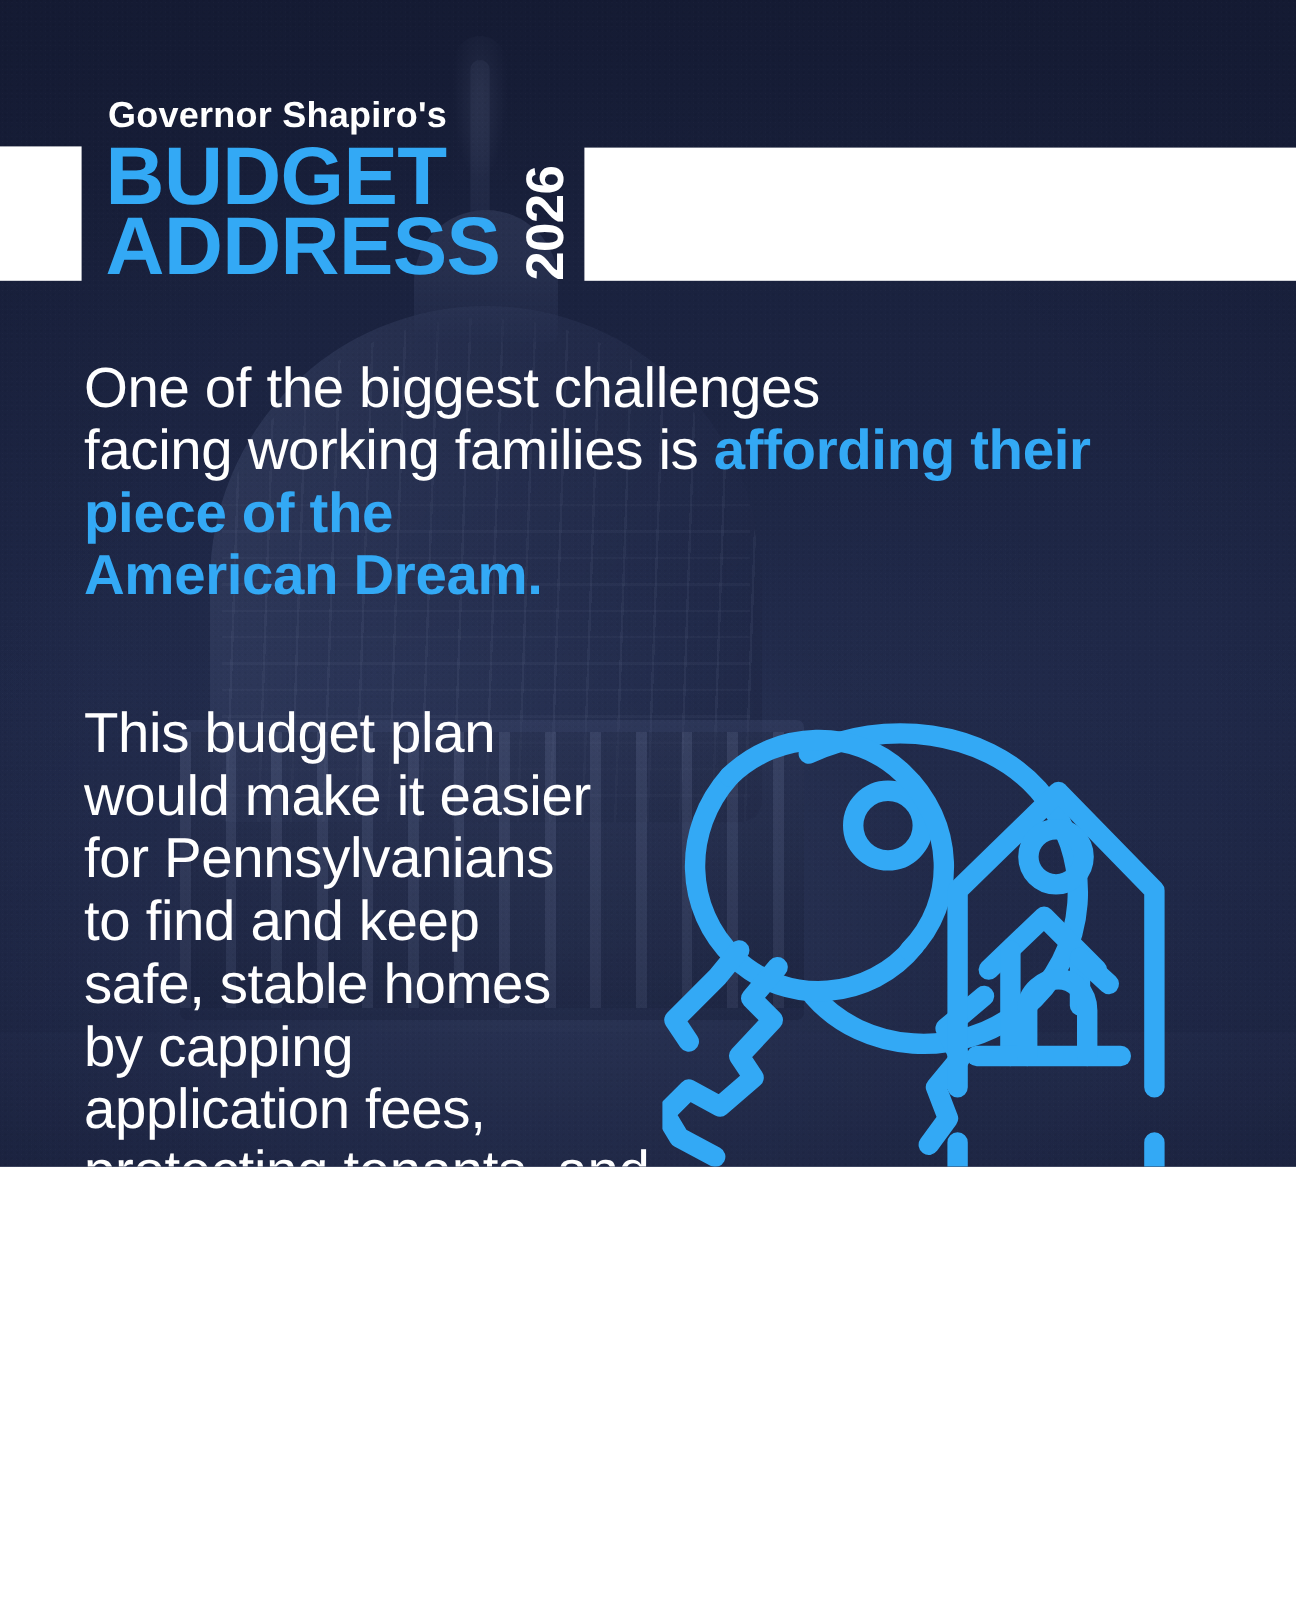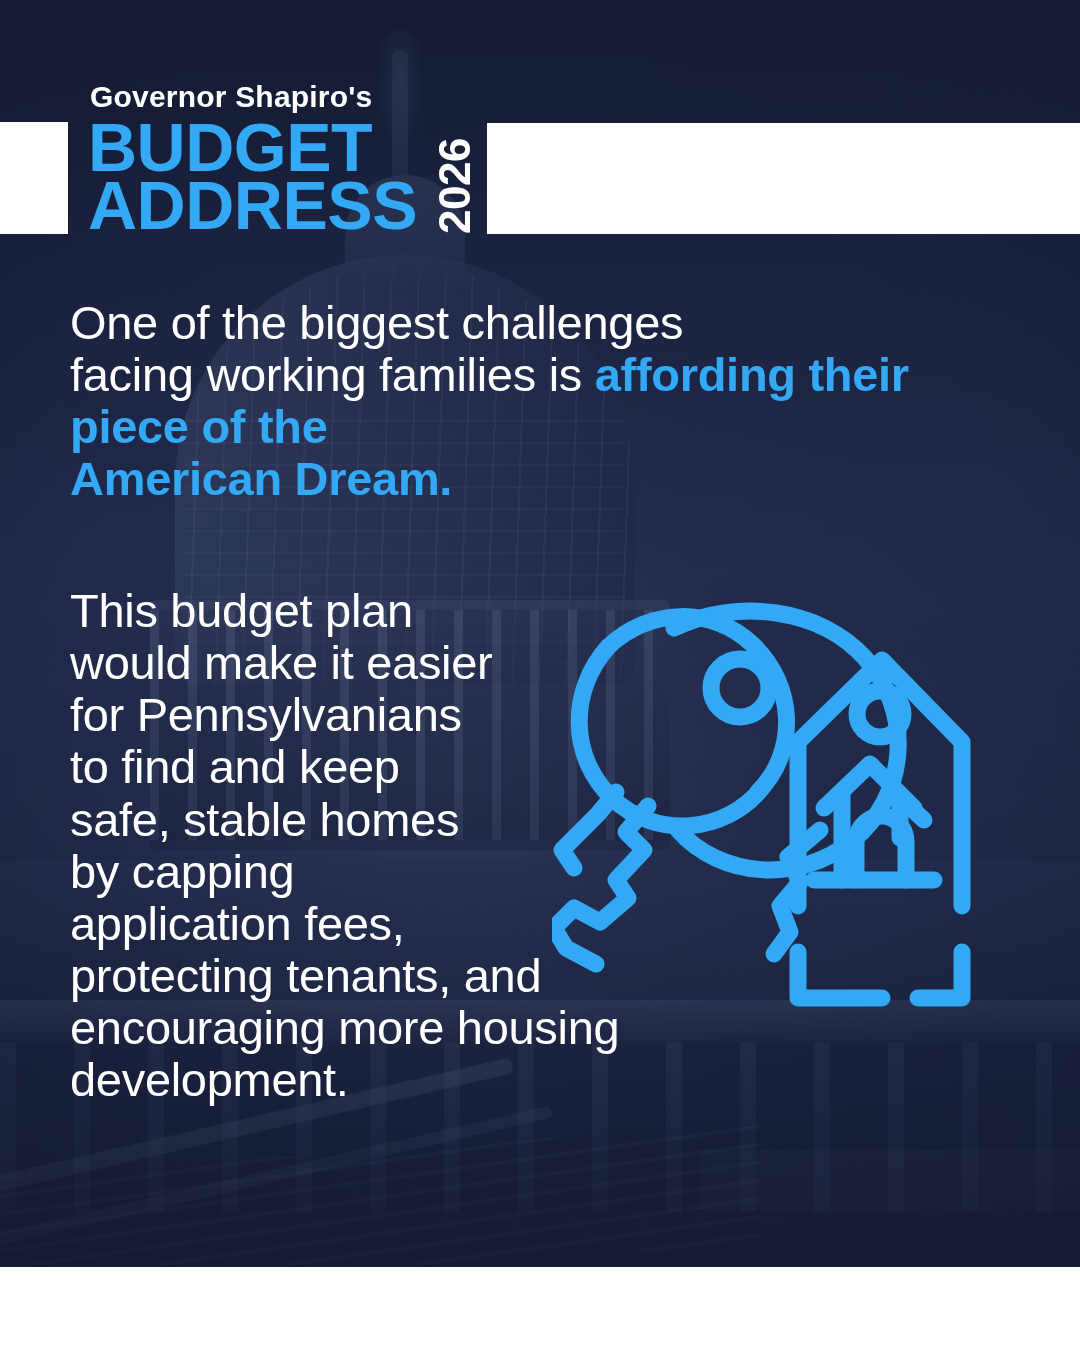--- a/index.html
+++ b/index.html
@@ -6,21 +6,21 @@
 
   html, body {
     width:1080px; height:1350px;
     background:#ffffff;
     font-family:"Liberation Sans", sans-serif;
     overflow:hidden;
   }
 
   #poster {
     position:relative;
-    width:1080px; height:1350px;
+    width:1080px; height:972px;
     background:#ffffff;
     overflow:hidden;
   }
 
   
   .bg-canvas {
     position:absolute; left:0; top:0;
     width:1080px; height:1267px;
     overflow:hidden;
     background:#1d2544;

